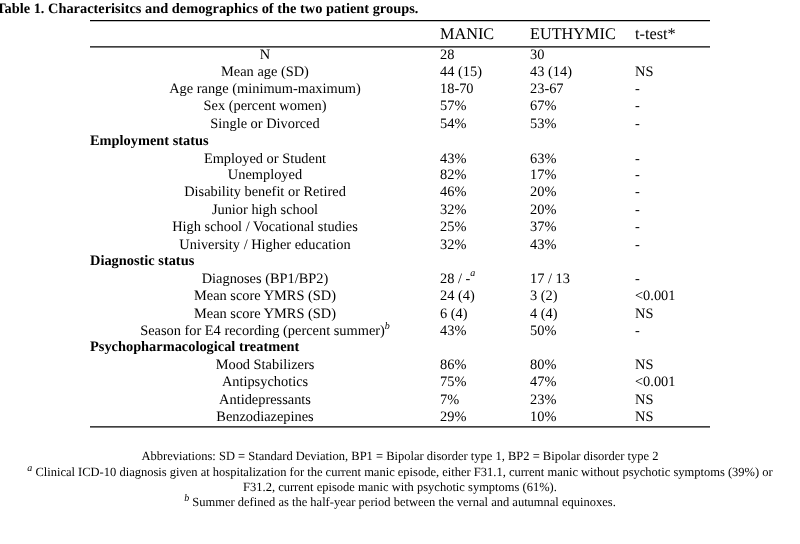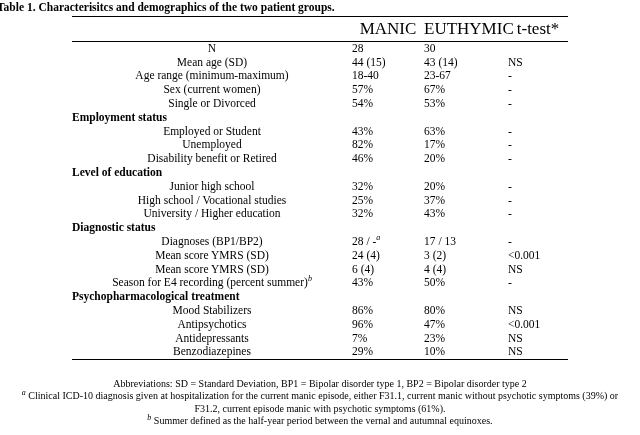--- a/index.html
+++ b/index.html
@@ -27,24 +27,24 @@
     border-top: 1px solid #000;
     border-bottom: 1px solid #000;
     table-layout: fixed;
   }
   col.c-label   { width: 280px; }
   col.c-manic   { width: 72px; }
   col.c-euth    { width: 84px; }
   col.c-ttest   { width: 60px; }
   thead th {
     font-weight: normal;
-    text-align: center;
+    text-align: left;
     padding: 2px 0 2px 0;
     border-bottom: 1px solid #000;
-    font-size: 17px;
+    font-size: 13px;
     height: 16px;
   }
   tbody td {
     padding: 0;
     height: 13.8px;
     line-height: 13.6px;
     white-space: nowrap;
     overflow: visible;
   }
   td.rowlabel { text-align: center; }
@@ -94,26 +94,26 @@
           <td class="val"></td>
         </tr>
         <tr>
           <td class="rowlabel">Mean age (SD)</td>
           <td class="val">44 (15)</td>
           <td class="val">43 (14)</td>
           <td class="val">NS</td>
         </tr>
         <tr>
           <td class="rowlabel">Age range (minimum-maximum)</td>
-          <td class="val">18-40</td>
+          <td class="val">18-70</td>
           <td class="val">23-67</td>
           <td class="val">-</td>
         </tr>
         <tr>
-          <td class="rowlabel">Sex (current women)</td>
+          <td class="rowlabel">Sex (percent women)</td>
           <td class="val">57%</td>
           <td class="val">67%</td>
           <td class="val">-</td>
         </tr>
         <tr>
           <td class="rowlabel">Single or Divorced</td>
           <td class="val">54%</td>
           <td class="val">53%</td>
           <td class="val">-</td>
         </tr>
@@ -130,23 +130,20 @@
           <td class="rowlabel">Unemployed</td>
           <td class="val">82%</td>
           <td class="val">17%</td>
           <td class="val">-</td>
         </tr>
         <tr>
           <td class="rowlabel">Disability benefit or Retired</td>
           <td class="val">46%</td>
           <td class="val">20%</td>
           <td class="val">-</td>
-        </tr>
-        <tr>
-          <td colspan="4" class="section">Level of education</td>
         </tr>
         <tr>
           <td class="rowlabel">Junior high school</td>
           <td class="val">32%</td>
           <td class="val">20%</td>
           <td class="val">-</td>
         </tr>
         <tr>
           <td class="rowlabel">High school / Vocational studies</td>
           <td class="val">25%</td>
@@ -190,21 +187,21 @@
           <td colspan="4" class="section">Psychopharmacological treatment</td>
         </tr>
         <tr>
           <td class="rowlabel">Mood Stabilizers</td>
           <td class="val">86%</td>
           <td class="val">80%</td>
           <td class="val">NS</td>
         </tr>
         <tr>
           <td class="rowlabel">Antipsychotics</td>
-          <td class="val">96%</td>
+          <td class="val">75%</td>
           <td class="val">47%</td>
           <td class="val">&lt;0.001</td>
         </tr>
         <tr>
           <td class="rowlabel">Antidepressants</td>
           <td class="val">7%</td>
           <td class="val">23%</td>
           <td class="val">NS</td>
         </tr>
         <tr>

